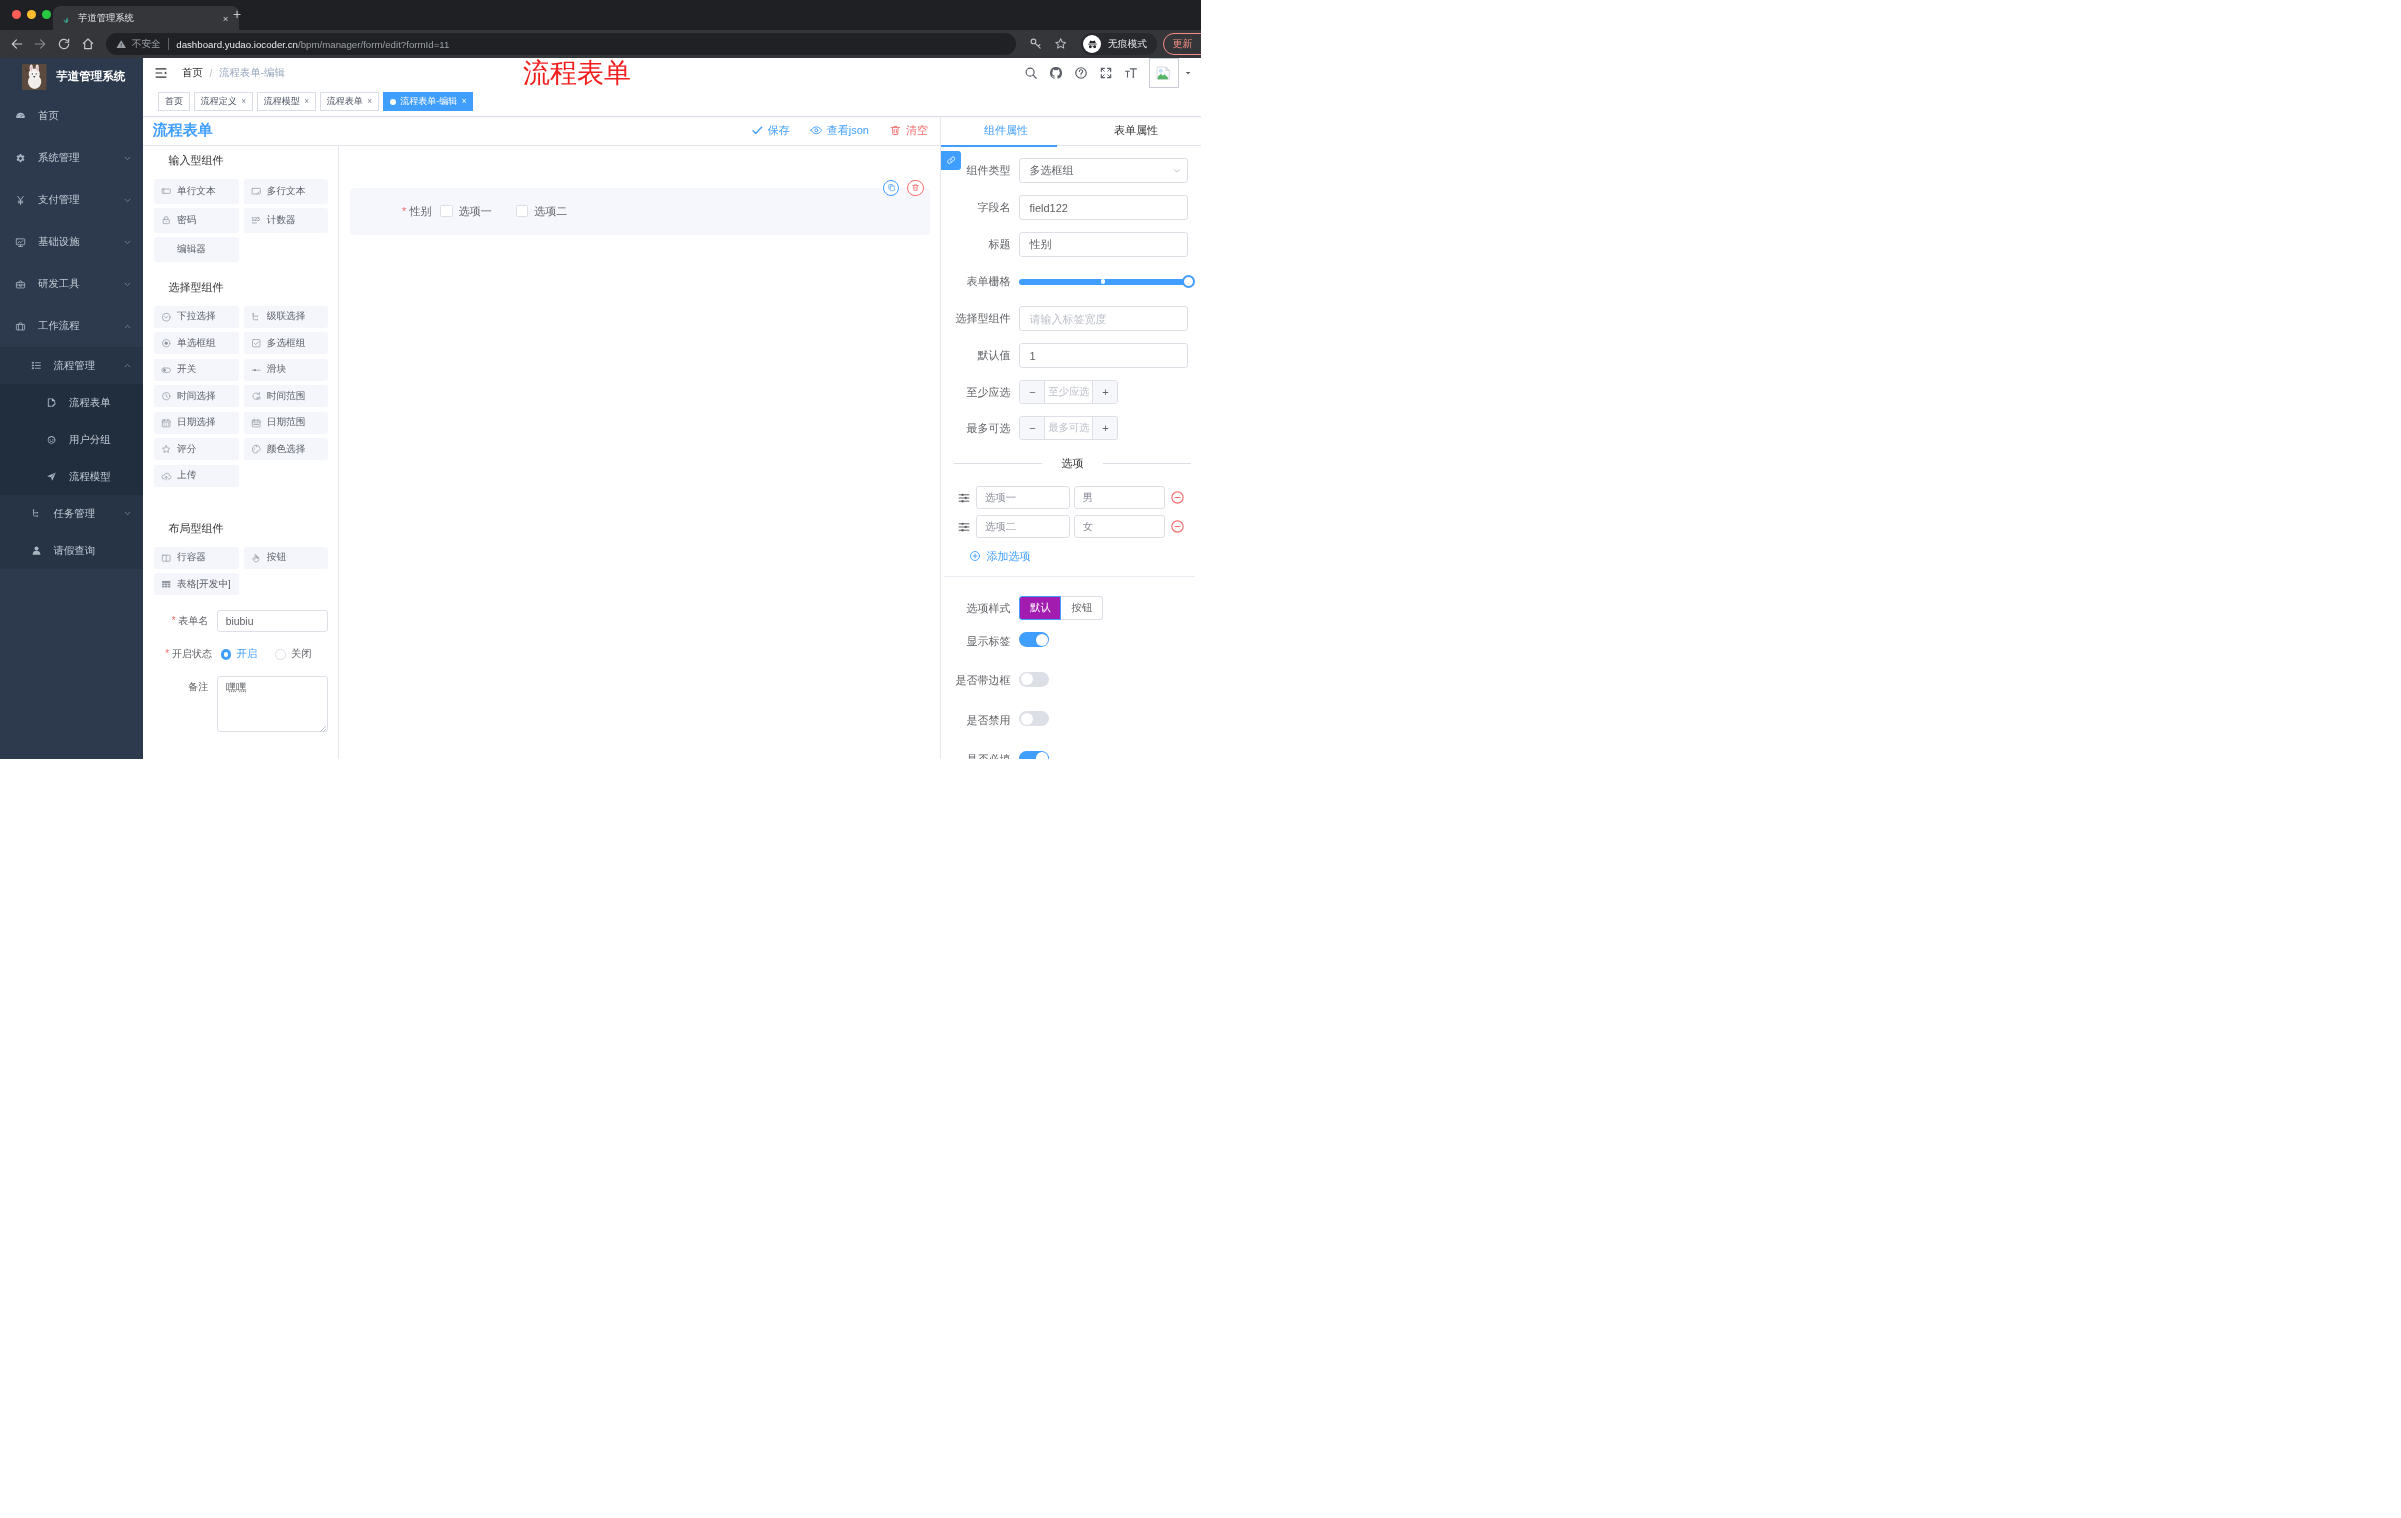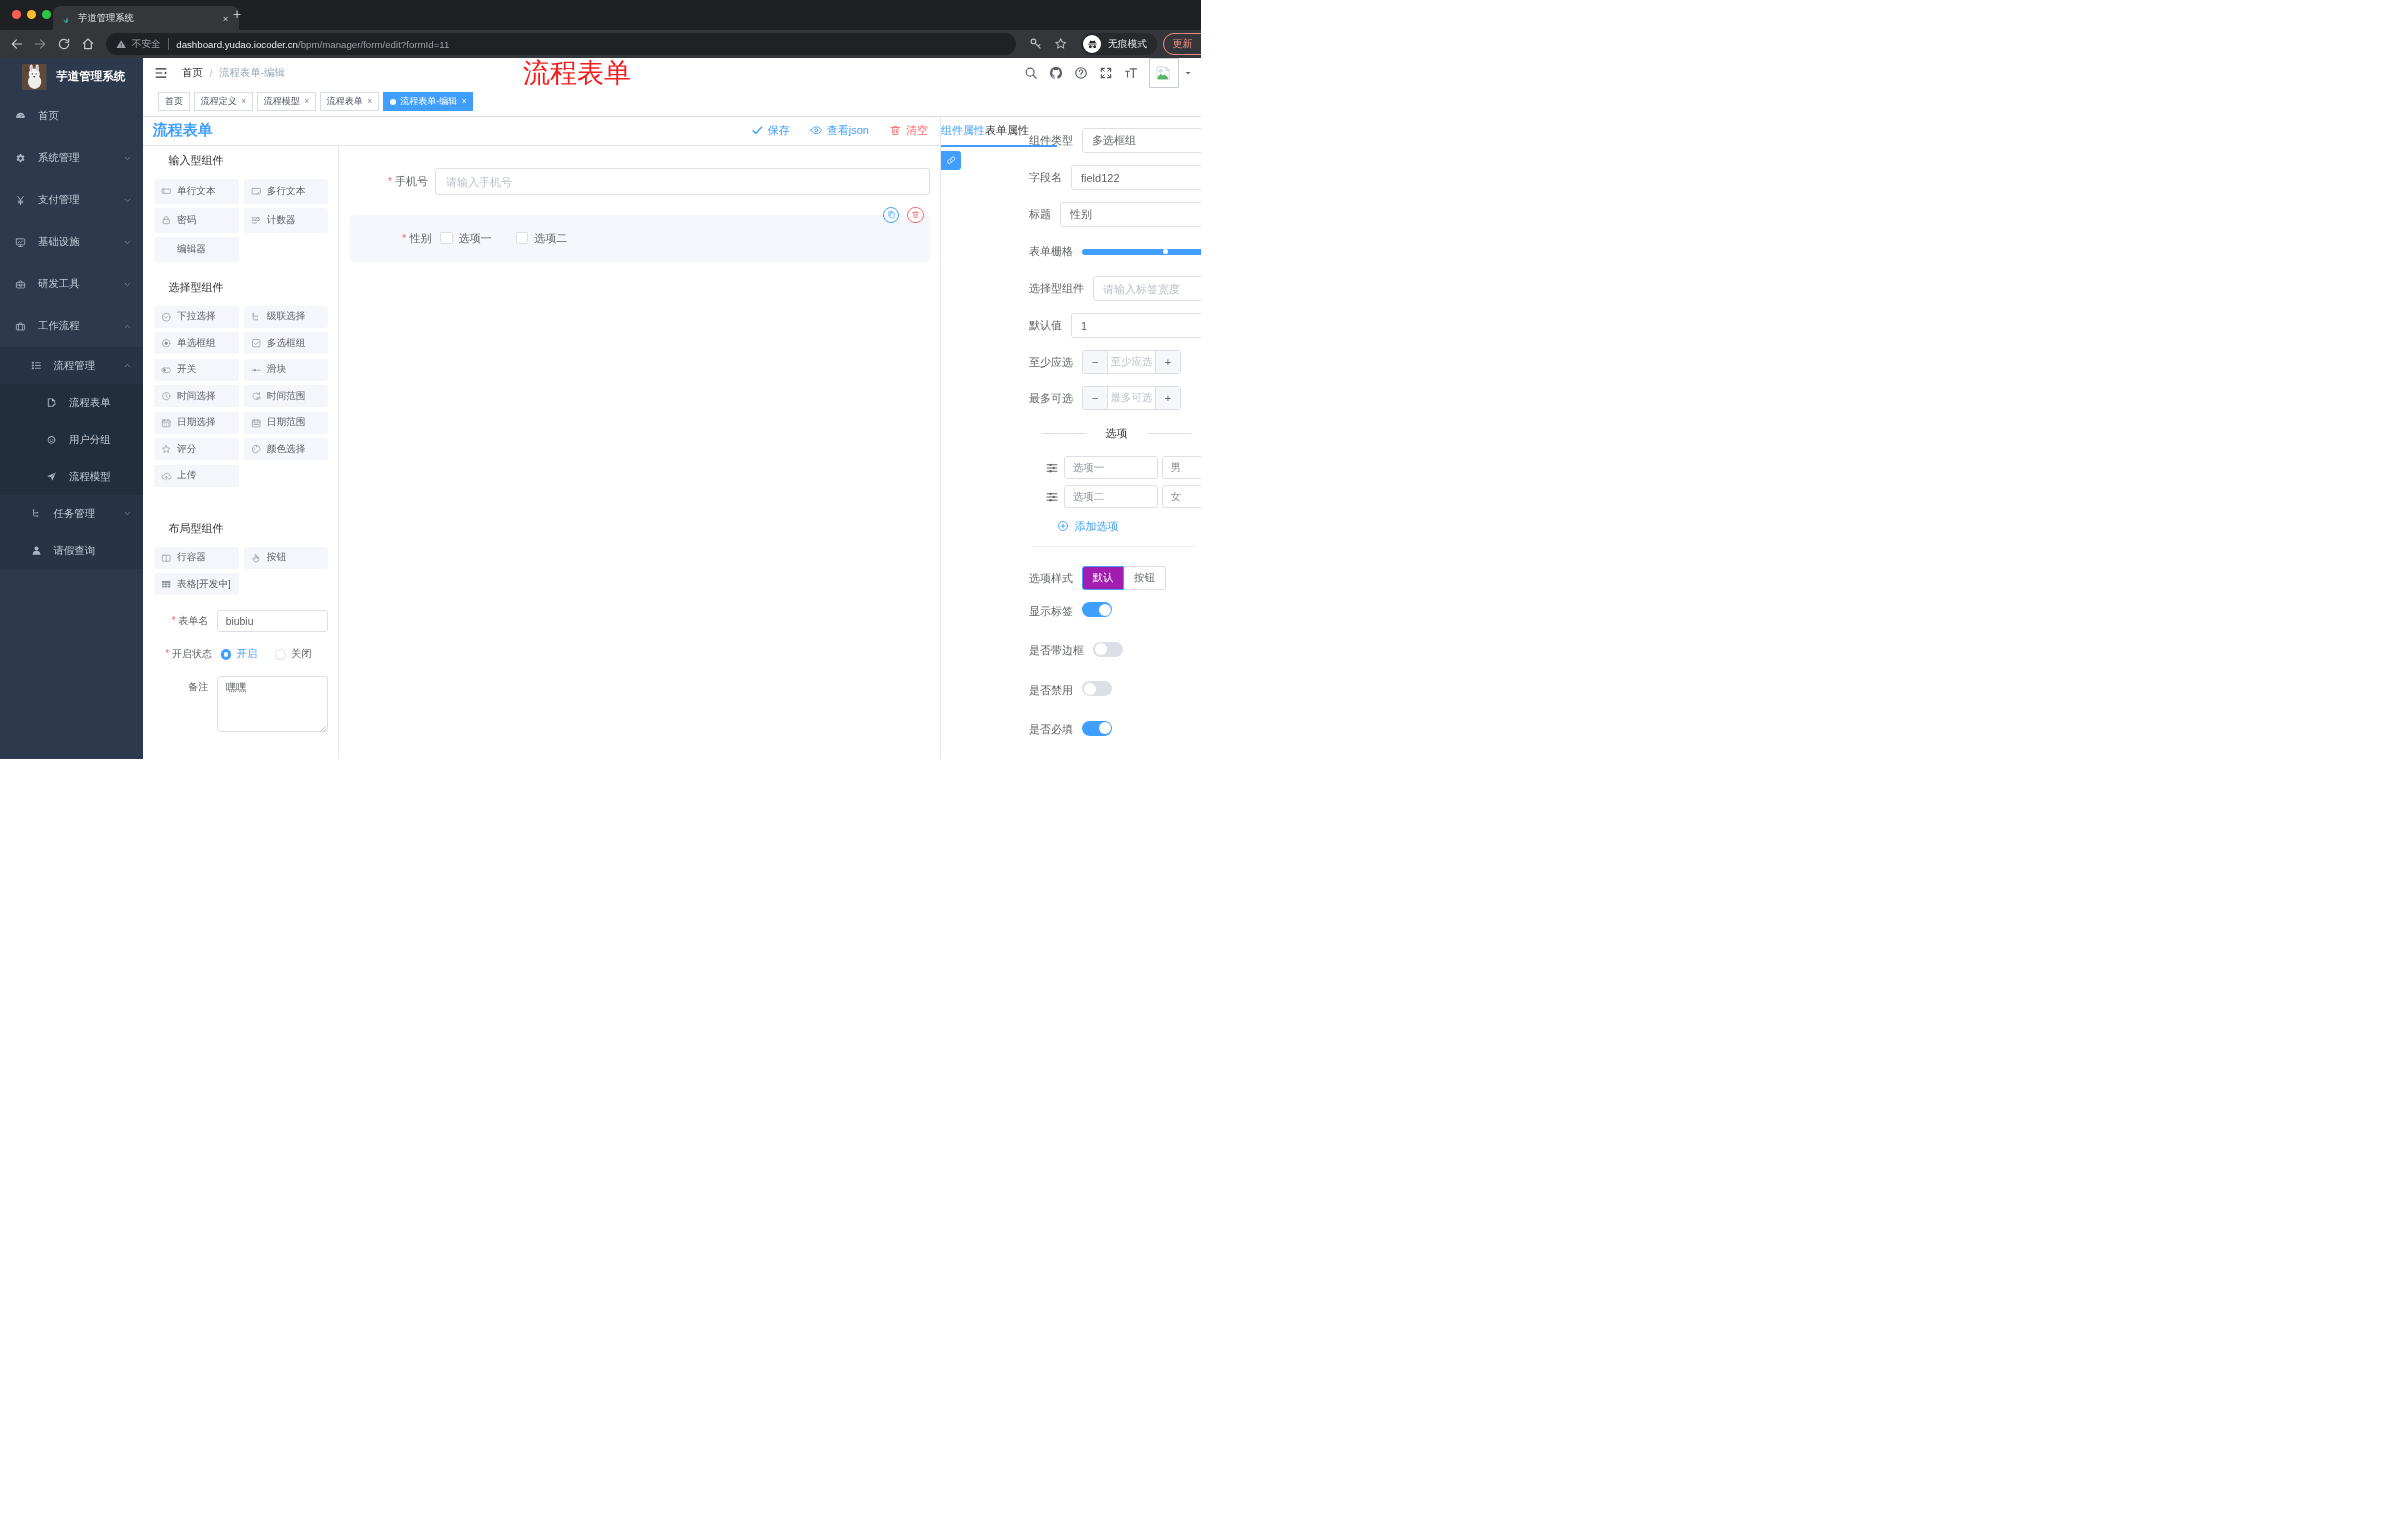--- a/index.html
+++ b/index.html
@@ -116,21 +116,21 @@
   .selbox .glabel{width:71px;text-align:right;font-size:11px;color:#606266;margin-right:9px;white-space:nowrap;}
   .cbgroup{display:flex;align-items:center;gap:24px;}
   .cbitem{display:flex;align-items:center;gap:6px;font-size:11px;color:#606266;}
   .cbbox{width:10.4px;height:10.4px;border:0.7px solid #dcdfe6;border-radius:1.5px;background:#fff;}
   .actbtn{position:absolute;top:-8.2px;width:16.3px;height:16.3px;border-radius:50%;background:#fff;display:flex;align-items:center;justify-content:center;box-sizing:border-box;}
   .actbtn svg{width:9px;height:9px;}
   .act-copy{right:31px;border:0.7px solid #409eff;color:#409eff;}
   .act-del{right:6.7px;border:0.7px solid #f56c6c;color:#f56c6c;}
 
   
-  .props{flex:1;display:flex;flex-direction:row;min-width:0;position:relative;}
+  .props{flex:1;display:flex;flex-direction:column;min-width:0;position:relative;}
   .ptabs{height:29px;border-bottom:1.5px solid #dfe4ea;display:flex;position:relative;flex:0 0 auto;}
   .ptab{flex:1;display:flex;align-items:center;justify-content:center;font-size:11px;color:#303133;}
   .ptab.active{color:#409eff;}
   .pbar{position:absolute;bottom:-1.5px;left:0;width:116px;height:1.5px;background:#409eff;}
   .linktag{position:absolute;left:0;top:35px;width:20px;height:18.6px;background:#409eff;border-radius:0 3px 3px 0;display:flex;align-items:center;justify-content:center;z-index:3;}
   .linktag svg{width:10.4px;height:10.4px;color:#fff;}
   .pbody{flex:1;overflow:hidden;padding-top:12px;}
   .prow{display:flex;align-items:center;margin-bottom:12px;}
   .plabel{flex:1;text-align:right;font-size:11px;color:#606266;margin-right:9px;white-space:nowrap;}
   .pctrl{width:169px;margin-right:12.6px;flex:0 0 auto;position:relative;}
@@ -804,24 +804,20 @@
                     </div>
                   </div>
                   <div class="mrow">
                     <span class="mlabel">备注</span>
                     <span class="tawrap"><textarea class="mtext" style="">嘿嘿</textarea></span>
                   </div>
                 </div>
               </div>
 
             <div class="canvas">
-              <div class="crow">
-                <span class="clabel req">手机号</span>
-                <input class="cinput" placeholder="请输入手机号" style="">
-              </div>
               <div class="selbox">
                 <span class="actbtn act-copy">
                     <span class="ic" style="width:9px;height:9px">
                       <svg viewBox="0 0 24 24" fill="none" stroke="currentColor" stroke-width="1.7" stroke-linecap="round" stroke-linejoin="round">
                         <rect x="8.5" y="8" width="11" height="12.5" rx="1.5"></rect>
                         <path d="M15.5 8V5.5A1.5 1.5 0 0 0 14 4H6A1.5 1.5 0 0 0 4.5 5.5v9A1.5 1.5 0 0 0 6 16h2.5"></path>
                       </svg>
                     </span>
                   </span>
                 <span class="actbtn act-del">

